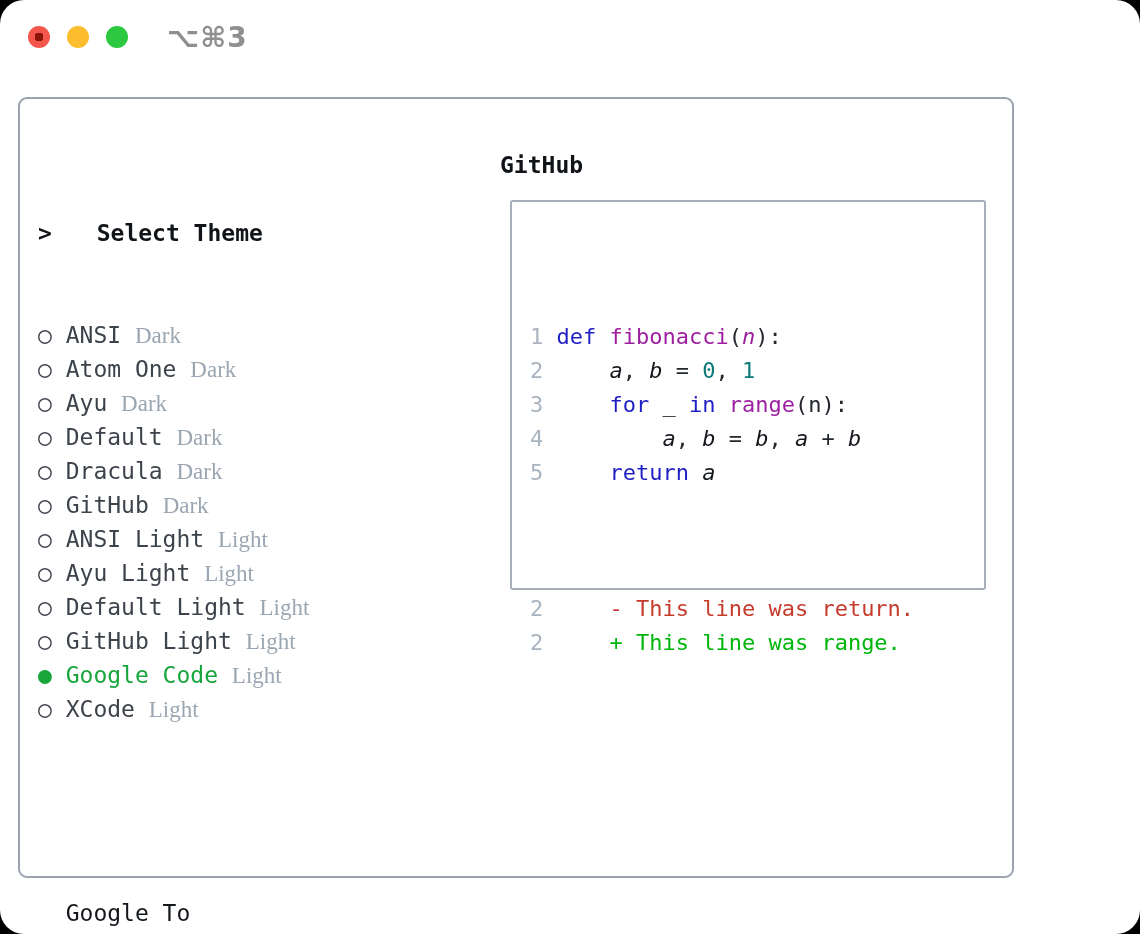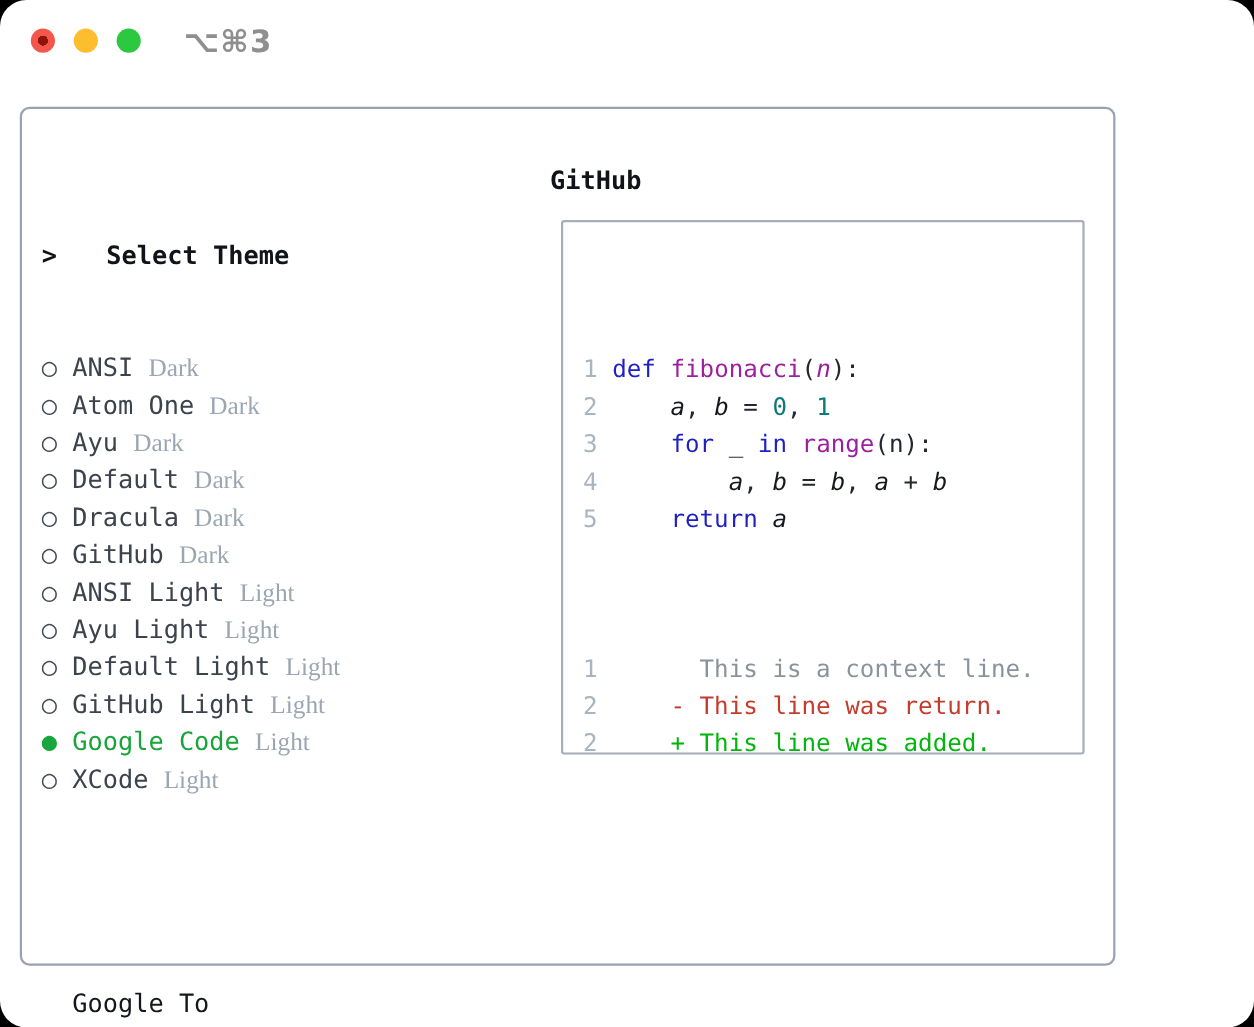--- a/index.html
+++ b/index.html
@@ -38,21 +38,21 @@
   .name.sel { color:var(--selected-green); }
   .tag { color:var(--muted-gray);font-family:Liberation Serif, serif; }
   .name.spaced { margin-right:1ch; }
   .subhdr { color:#14171c; font-weight:500; }
   
   #preview-header {
     position:absolute; left:500px; top:148px; font-size:23px; line-height:34px;
     font-weight:700; color:#101418;
   }
   #preview-box {
-    position:absolute; left:510px; top:200px; width:476px; height:486px;
+    position:absolute; left:510px; top:200px; width:476px; height:390px;
     border:2px solid #a6aeb9; border-radius:3px; background:#fff;
   }
   #code-pane {
     position:absolute; left:18px; top:16px; white-space:pre;
     font-size:22px; line-height:34px;
   }
   #code-block { margin-top:34px; }
   #diff-block { margin-top:34px; }
   .cline { height:34px; }
   .lnum { display:inline-block; width:2ch; color:var(--line-number-gray); }
@@ -88,17 +88,17 @@
     
     
     
   </div>
 
   <div id="preview-header">GitHub</div>
 
   <div id="preview-box">
     <div id="code-pane">
       <div id="code-block"><div class="cline"><span class="lnum">1</span><span class="tok-kw">def</span><span class="tok-pl"> </span><span class="tok-fn">fibonacci</span><span class="tok-pl">(</span><span class="tok-param">n</span><span class="tok-pl">):</span></div><div class="cline"><span class="lnum">2</span><span class="tok-pl">    </span><span class="tok-var">a</span><span class="tok-pl">, </span><span class="tok-var">b</span><span class="tok-pl"> = </span><span class="tok-lit">0</span><span class="tok-pl">, </span><span class="tok-lit">1</span></div><div class="cline"><span class="lnum">3</span><span class="tok-pl">    </span><span class="tok-kw">for</span><span class="tok-pl"> </span><span class="tok-var">_</span><span class="tok-pl"> </span><span class="tok-kw">in</span><span class="tok-pl"> </span><span class="tok-fn">range</span><span class="tok-pl">(n):</span></div><div class="cline"><span class="lnum">4</span><span class="tok-pl">        </span><span class="tok-var">a</span><span class="tok-pl">, </span><span class="tok-var">b</span><span class="tok-pl"> = </span><span class="tok-var">b</span><span class="tok-pl">, </span><span class="tok-var">a</span><span class="tok-pl"> + </span><span class="tok-var">b</span></div><div class="cline"><span class="lnum">5</span><span class="tok-pl">    </span><span class="tok-kw">return</span><span class="tok-pl"> </span><span class="tok-var">a</span></div></div>
-      <div id="diff-block"><div class="cline"><span class="dnum">1</span><span class="diff-context">  This is a context line.</span></div><div class="cline"><span class="dnum">2</span><span class="diff-deleted">- This line was return.</span></div><div class="cline"><span class="dnum">2</span><span class="diff-added">+ This line was added.</span></div></div>
+      <div id="diff-block"><div class="cline"><span class="dnum">2</span><span class="diff-deleted">- This line was return.</span></div><div class="cline"><span class="dnum">2</span><span class="diff-added">+ This line was range.</span></div></div>
     </div>
   </div>
 
 </div>
 
 </body></html>

